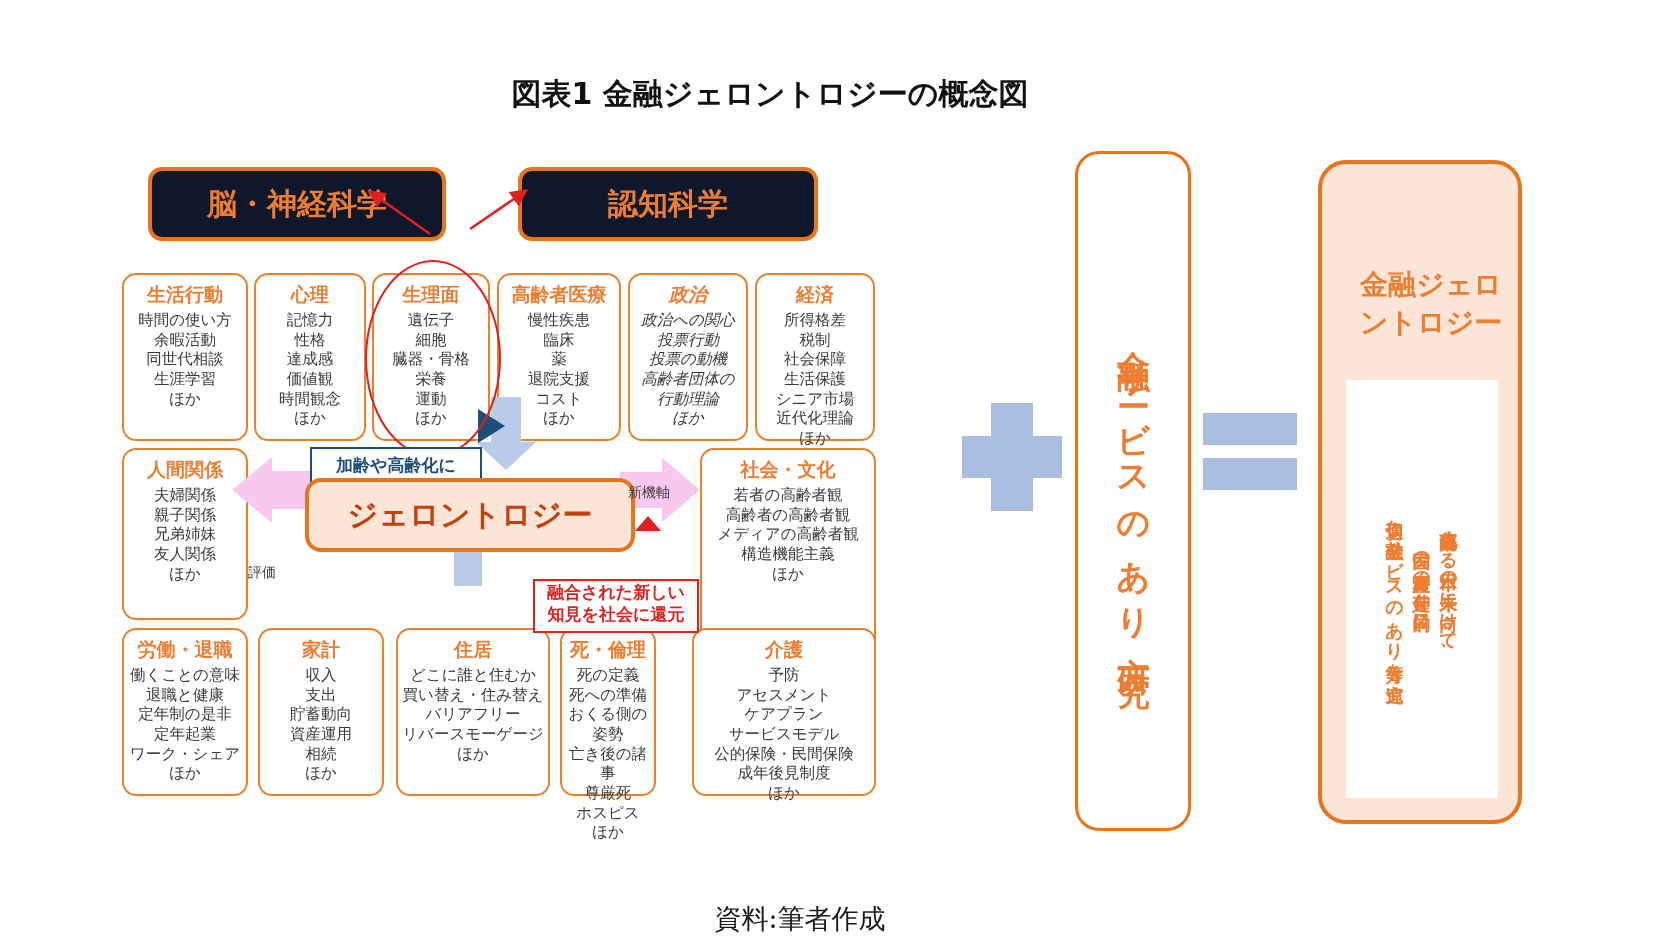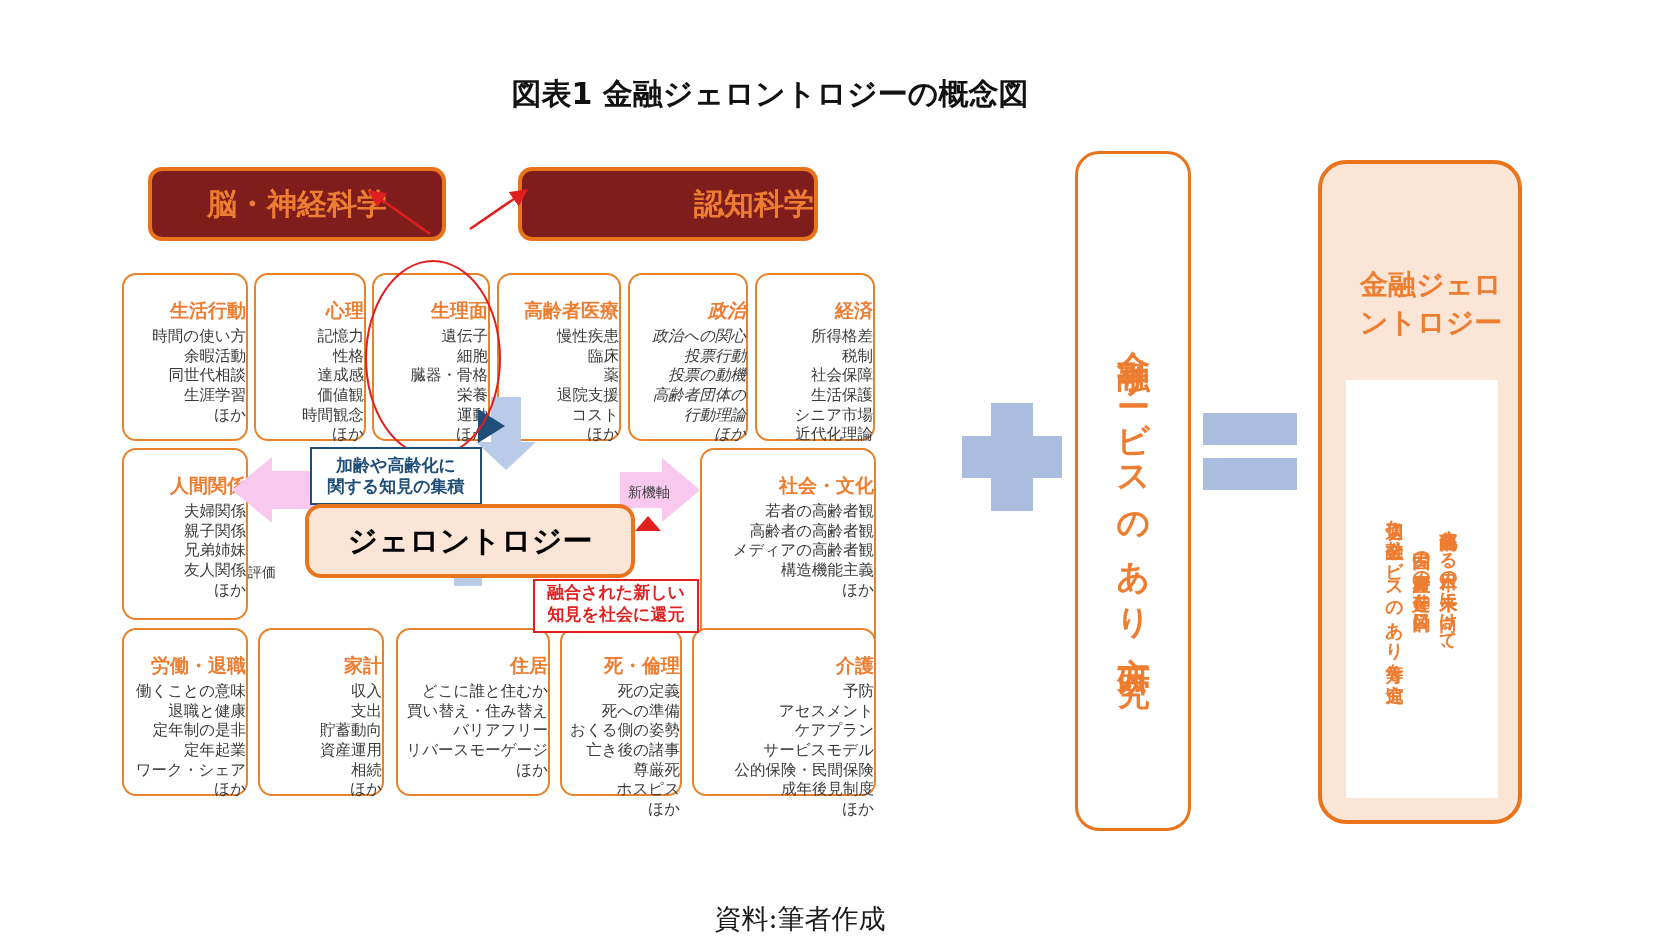--- a/index.html
+++ b/index.html
@@ -5,42 +5,42 @@
   html,body{margin:0;padding:0;background:#ffffff;}
   #canvas{
     position:relative;width:1677px;height:940px;background:#ffffff;overflow:hidden;
     font-family:"DejaVu Sans","Liberation Sans",sans-serif;color:#3b3b3b;
   }
   .abs{position:absolute;margin-top:48px;}
   
   #main-title{left:420px;top:26px;width:700px;text-align:center;font-size:30px;font-weight:bold;color:#111;}
   
   .sci-box{
-    top:119px;height:66px;border:4px solid #e8741c;border-radius:14px;background:#7f1d1d;
+    top:119px;height:66px;border:4px solid #e8741c;border-radius:14px;background:#0f172a;
     display:flex;align-items:center;justify-content:center;font-size:30px;font-weight:bold;color:#ed7d31;z-index:1;
   }
   
   .cat{
     border:2.5px solid #e8832c;border-radius:14px;background:#ffffff;z-index:1;
-    padding-top:23px;box-sizing:border-box;text-align:right;
+    padding-top:7px;box-sizing:border-box;text-align:center;
   }
   .cat .cat-title{font-size:19px;font-weight:bold;color:#ed7d31;margin-bottom:3px;}
   .cat .cat-items{font-size:15.5px;line-height:1.27;color:#3b3b3b;}
   .row1{top:225px;height:168px;}
   .row3{top:580px;height:168px;}
   
   #ellipse-physio{left:365px;top:212px;width:132px;height:193px;border:2.5px solid #e01f1f;border-radius:50%;z-index:6;background:transparent;}
   #knowledge-box{
     left:310px;top:399px;width:168px;height:54px;border:2px solid #1f4e79;background:#fff;z-index:6;
     display:flex;flex-direction:column;align-items:center;justify-content:center;
     font-size:17px;font-weight:bold;color:#1f4e79;line-height:1.25;text-align:center;
   }
   #center-box{
-    left:305px;top:456px;width:322px;height:66px;border:4px solid #e8741c;border-radius:16px;background:#fbe5d6;z-index:6;
-    display:flex;align-items:center;justify-content:center;font-size:30px;font-weight:bold;color:#000000;
+    left:305px;top:430px;width:322px;height:66px;border:4px solid #e8741c;border-radius:16px;background:#fbe5d6;z-index:6;
+    display:flex;align-items:center;justify-content:center;font-size:30px;font-weight:bold;color:#c2410c;
   }
   #feedback-box{
     left:533px;top:531px;width:162px;height:50px;border:2.5px solid #e01f1f;background:#fff;z-index:6;
     display:flex;flex-direction:column;align-items:center;
     font-size:17px;font-weight:bold;color:#e01f1f;line-height:1.3;text-align:center;
   }
   .small-label{font-size:14px;color:#404040;z-index:6;}
   #eval-label{left:248px;top:516px;}
   #newaxis-label{left:628px;top:436px;}
   
@@ -71,21 +71,21 @@
 </head>
 <body>
 
 <div id="canvas">
 
   <div class="abs" id="main-title">図表1 金融ジェロントロジーの概念図</div>
 
   <div class="abs sci-box" style="left:148px;width:290px;">
     <span>脳・神経科学</span>
   </div>
-  <div class="abs sci-box" style="left:518px;width:292px;justify-content:flex-end;">
+  <div class="abs sci-box" style="left:518px;width:292px;">
     <span>認知科学</span>
   </div>
 
   <div class="abs cat row1" style="left:122px;width:126px;">
     <div class="cat-title">生活行動</div>
     <div class="cat-items">
         <div>時間の使い方</div>
         <div>余暇活動</div>
         <div>同世代相談</div>
         <div>生涯学習</div>
@@ -215,21 +215,21 @@
   <div class="abs cat row3" style="left:396px;width:154px;">
     <div class="cat-title">住居</div>
     <div class="cat-items">
         <div>どこに誰と住むか</div>
         <div>買い替え・住み替え</div>
         <div>バリアフリー</div>
         <div>リバースモーゲージ</div>
         <div>ほか</div>
       </div>
   </div>
-  <div class="abs cat row3" style="left:560px;width:122px;">
+  <div class="abs cat row3" style="left:560px;width:96px;">
     <div class="cat-title">死・倫理</div>
     <div class="cat-items">
         <div>死の定義</div>
         <div>死への準備</div>
         <div>おくる側の姿勢</div>
         <div>亡き後の諸事</div>
         <div>尊厳死</div>
         <div>ホスピス</div>
         <div>ほか</div>
       </div>

